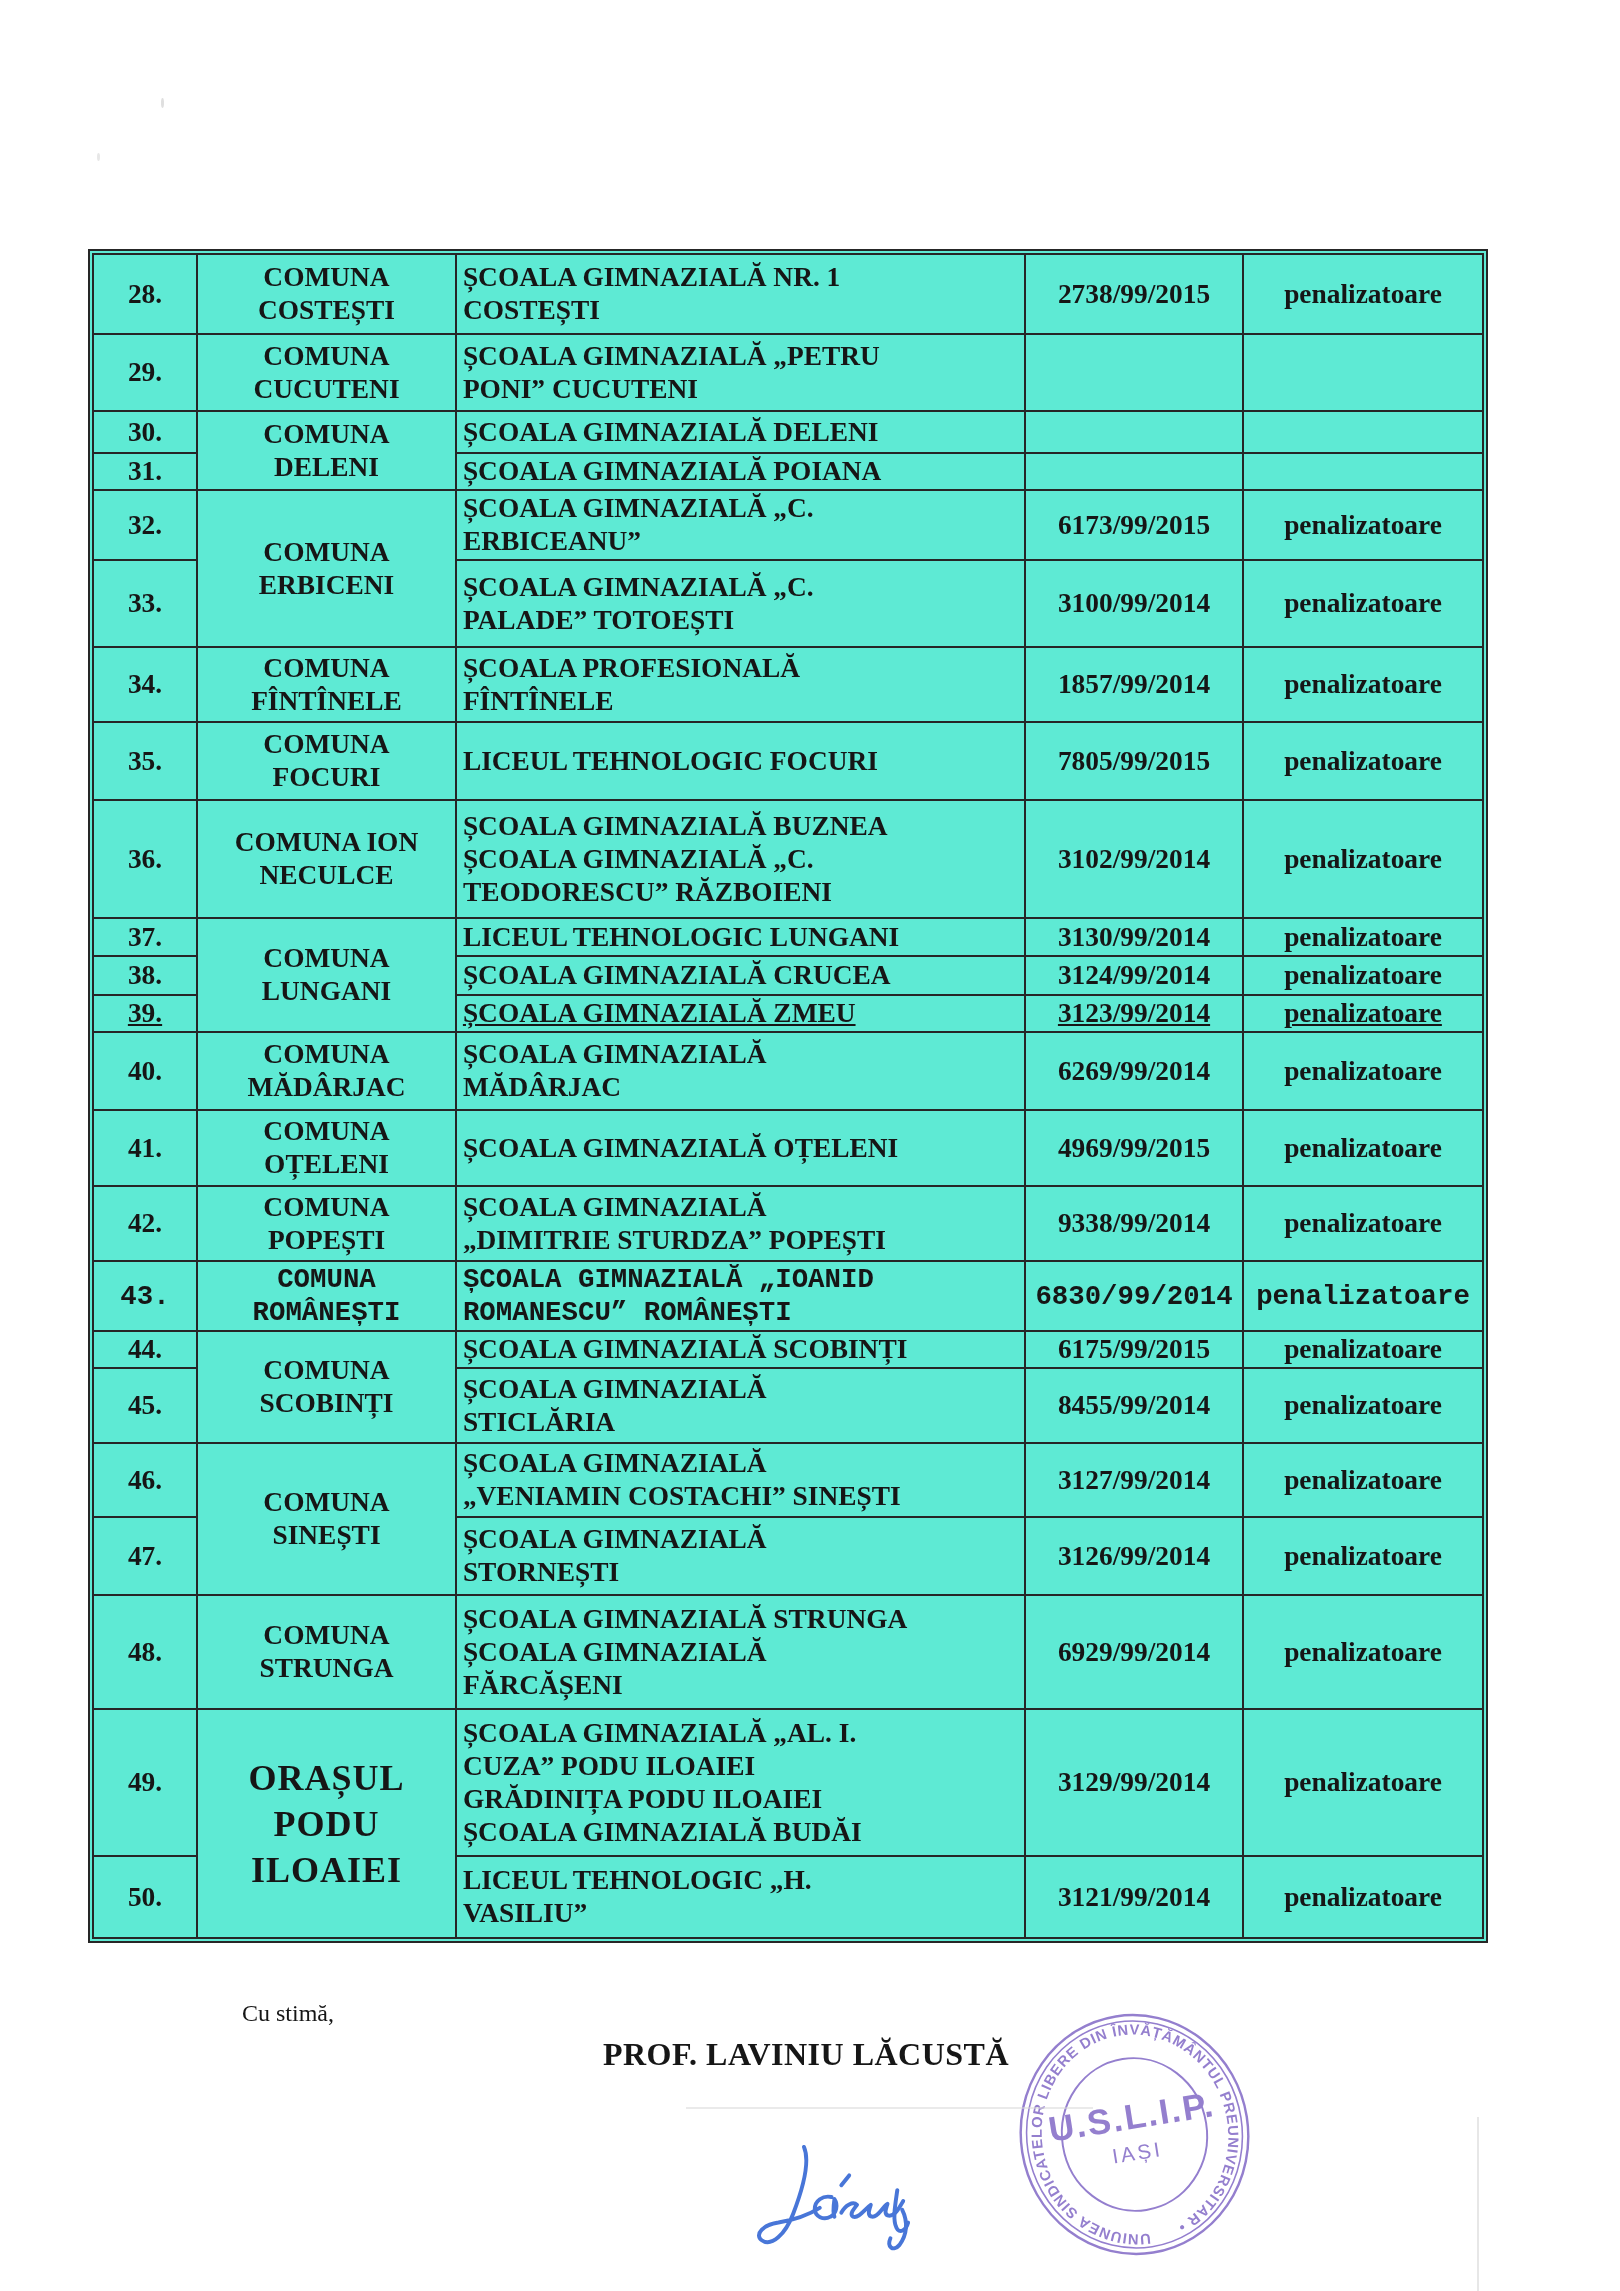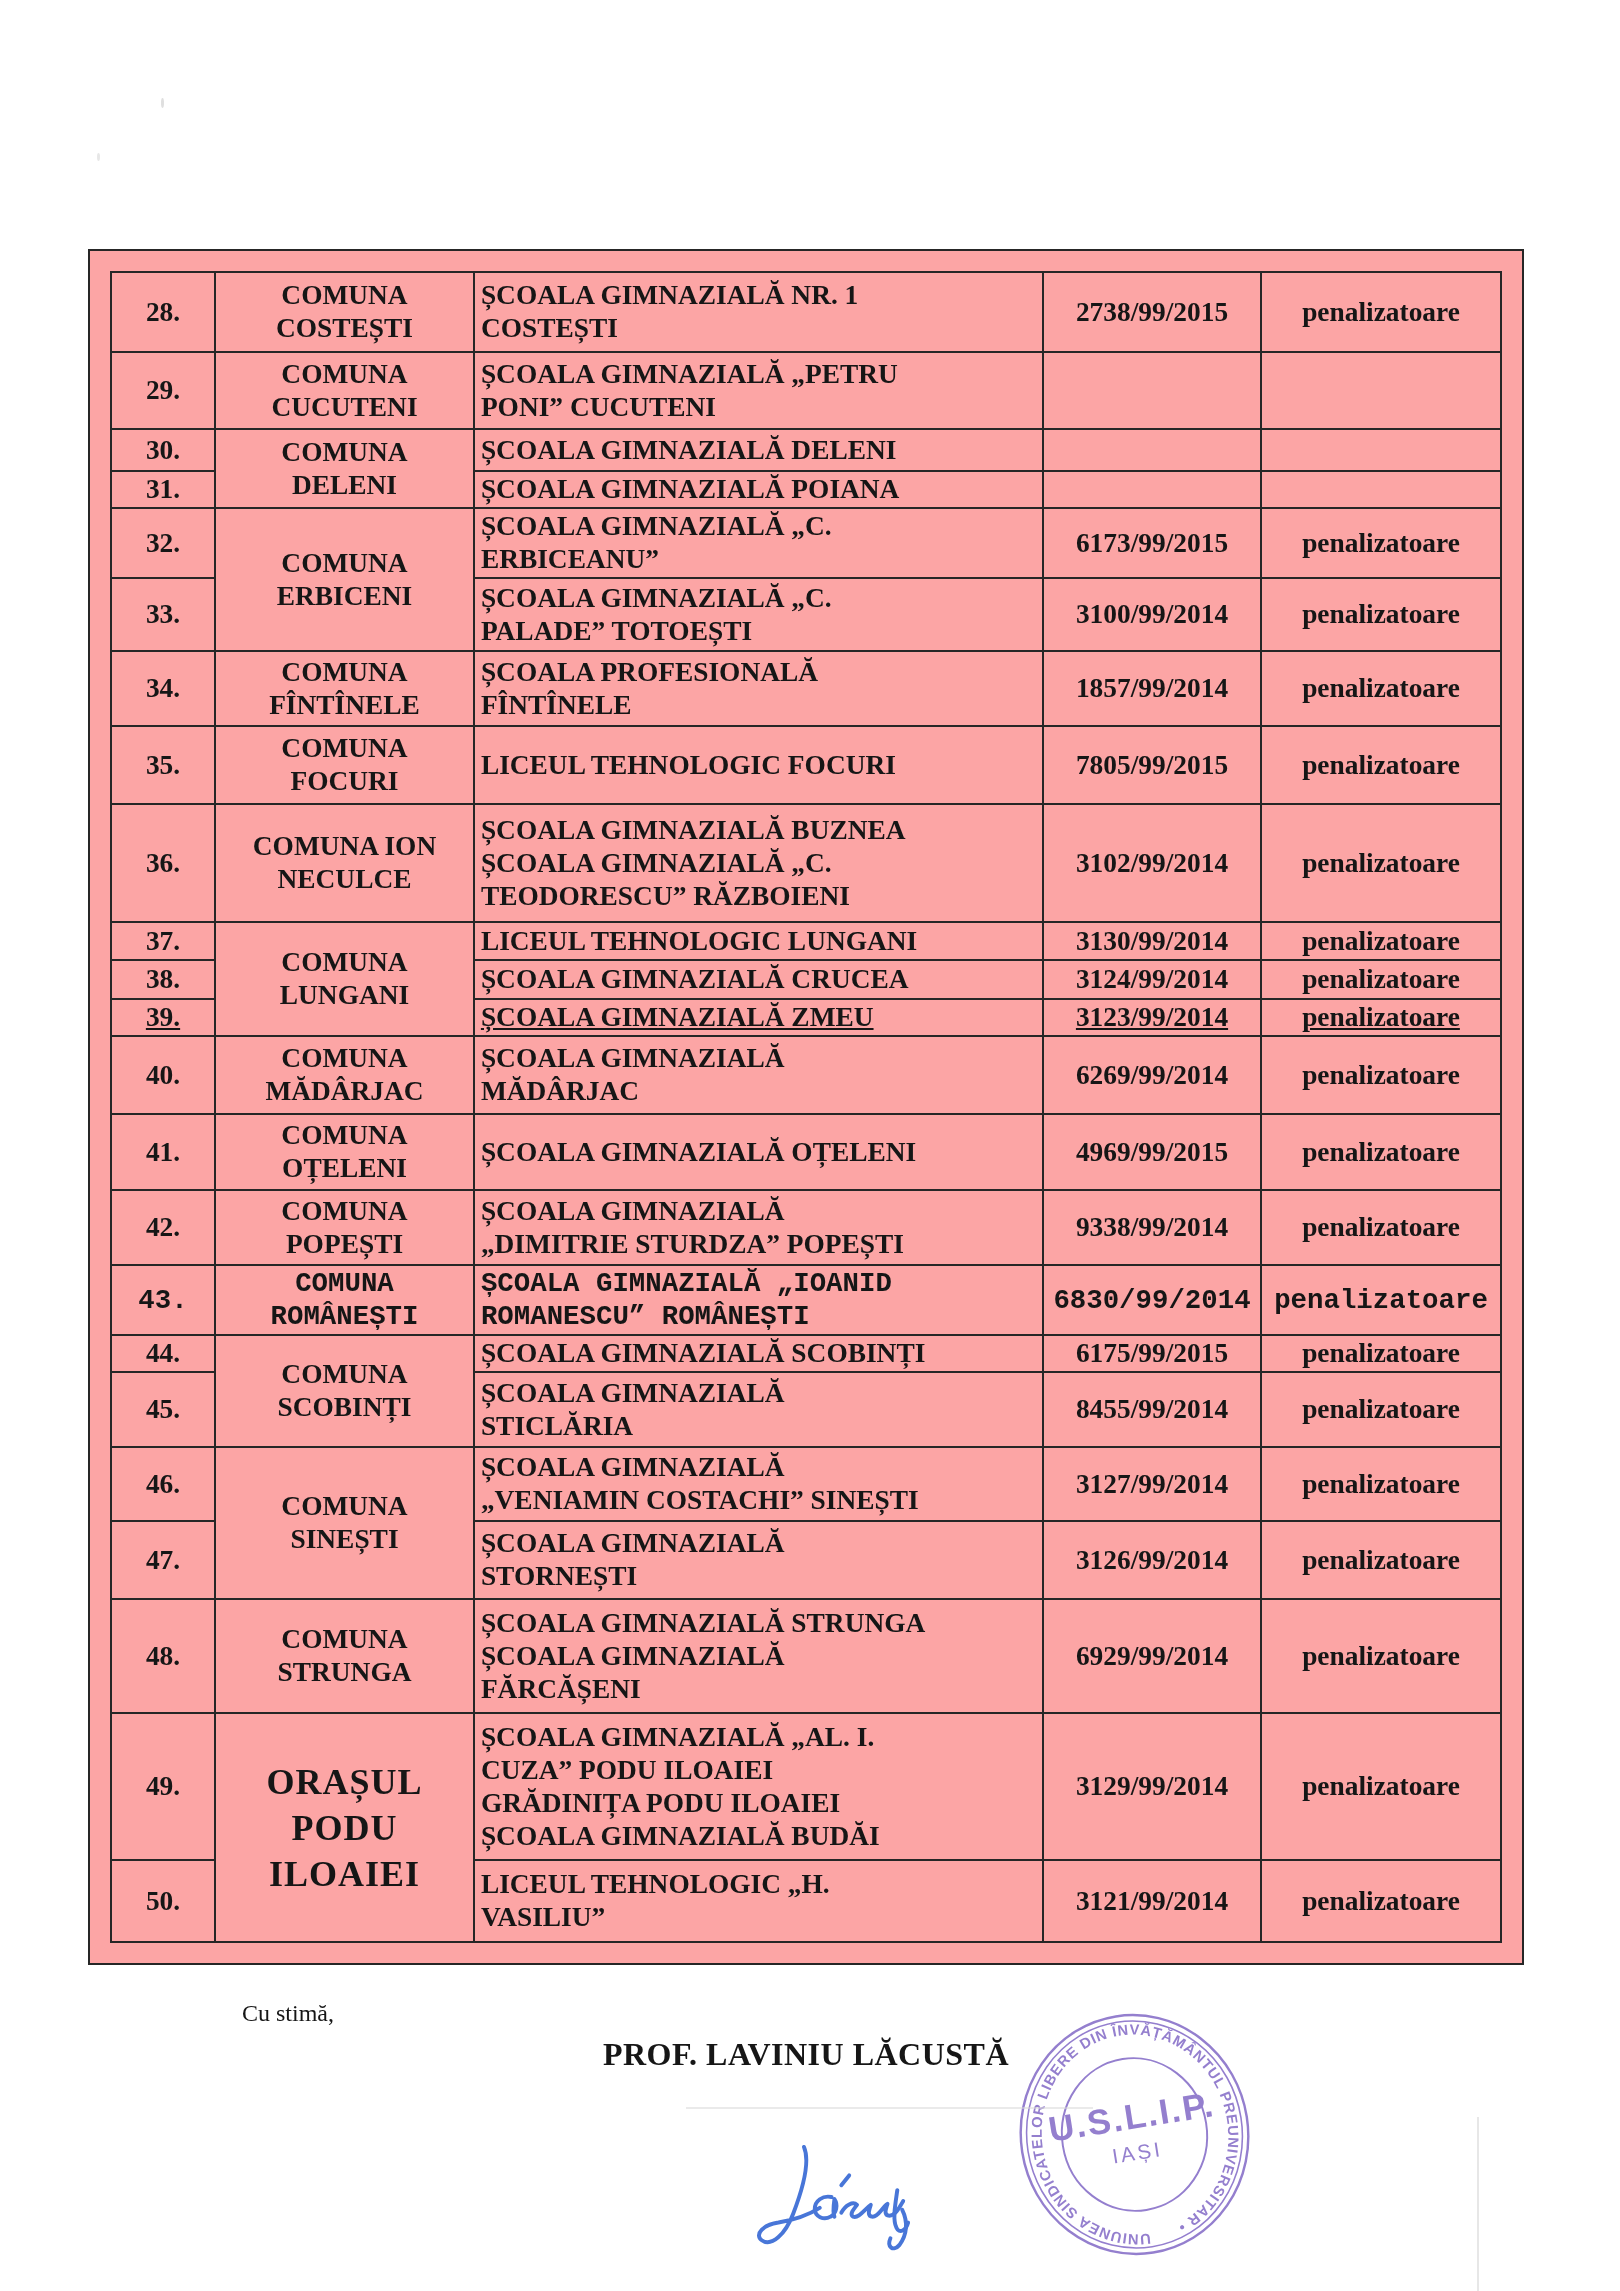--- a/index.html
+++ b/index.html
@@ -9,22 +9,22 @@
     background:#ffffff;
     font-family:"Liberation Serif","DejaVu Serif",serif;
     color:#161616;
     overflow:hidden;
     margin:0 auto;
   }
   
   .table-wrap{
     position:absolute;left:88px;top:249px;
     border:2px solid #262626;      
-    padding:20px;                   
-    background:#fca5a5;
+    padding:2px;                   
+    background:#5eead4;
   }
   table.sanctions{
     border-collapse:collapse;
     table-layout:fixed;
     width:1390px;
     border:2px solid #262626;      
   }
   table.sanctions td{
     border:2px solid #262626;
     box-sizing:border-box;
@@ -127,21 +127,21 @@
           </tr>
           <tr style="height: 64px; border-radius: 13px;">
             <td class="td-no">32.</td>
             <td class="td-com" rowspan="2">COMUNA
 ERBICENI</td>
             <td class="td-school">ȘCOALA GIMNAZIALĂ „C.
 ERBICEANU”</td>
             <td class="td-num">6173/99/2015</td>
             <td class="td-sanction">penalizatoare</td>
           </tr>
-          <tr style="height: 73px;">
+          <tr style="height: 87px;">
             <td class="td-no">33.</td>
             <td class="td-school">ȘCOALA GIMNAZIALĂ „C.
 PALADE” TOTOEȘTI</td>
             <td class="td-num">3100/99/2014</td>
             <td class="td-sanction">penalizatoare</td>
           </tr>
           <tr style="height: 75px;">
             <td class="td-no">34.</td>
             <td class="td-com" rowspan="1">COMUNA
 FÎNTÎNELE</td>

